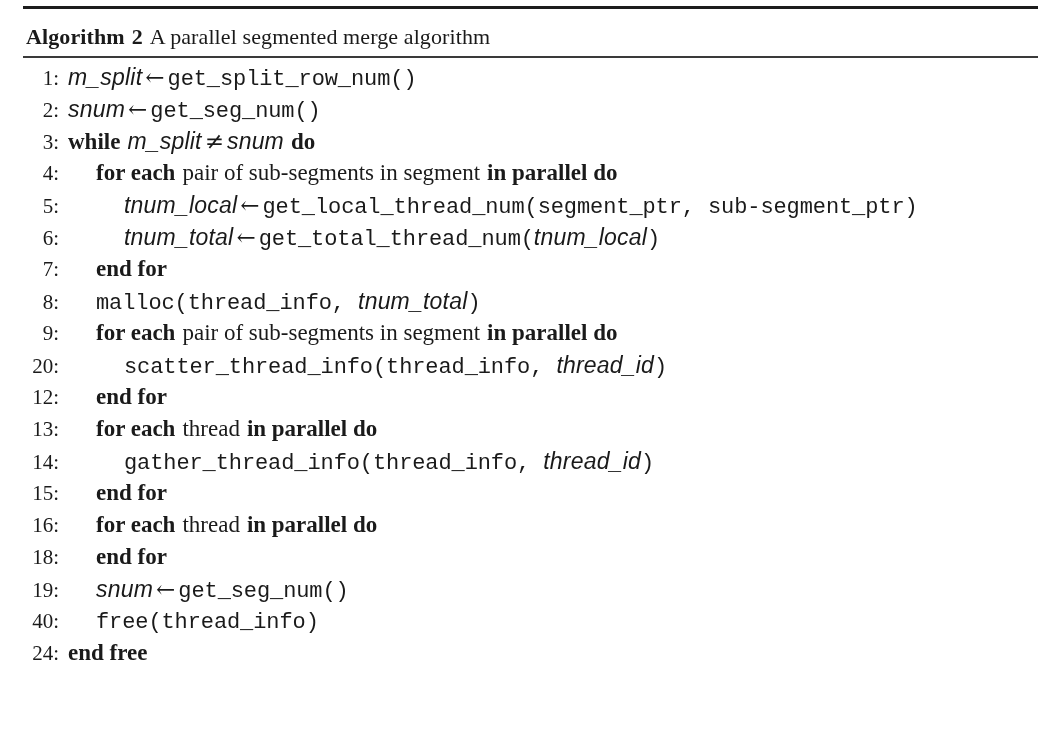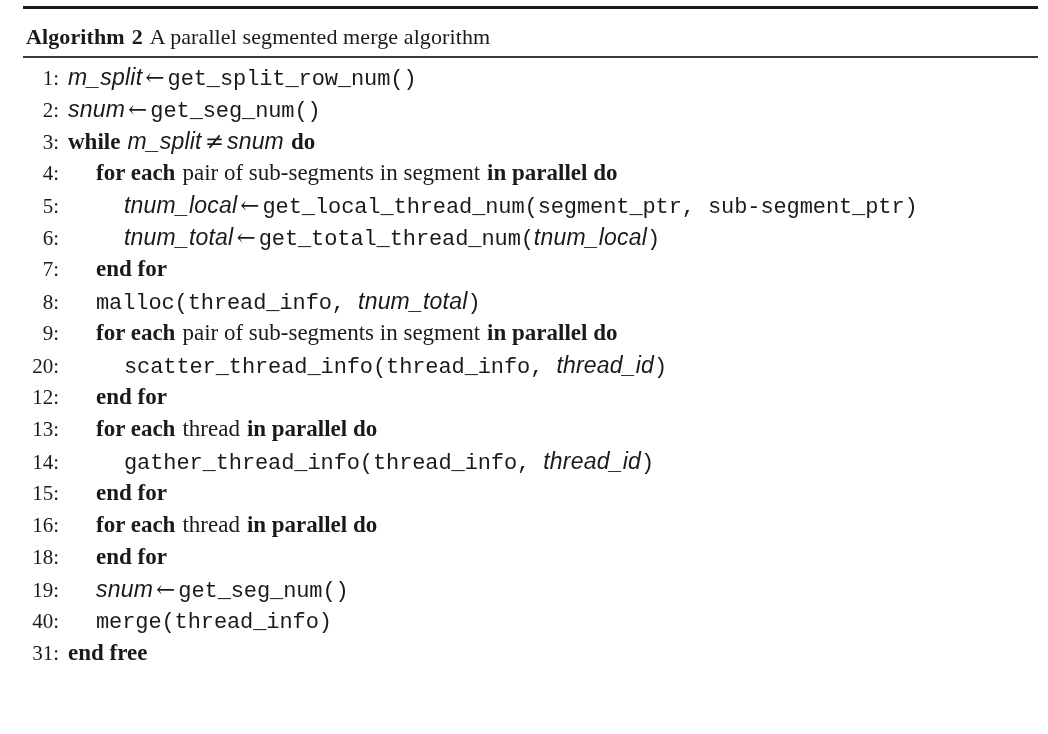--- a/index.html
+++ b/index.html
@@ -186,21 +186,21 @@
       <div class="algo-line">
         <span class="line-no">18</span>
         <span class="line-body ind-1"><span class="kw">end for</span></span>
       </div>
       <div class="algo-line">
         <span class="line-no">19</span>
         <span class="line-body ind-1"><span class="var">snum</span><span class="op">←</span><span class="fn">get_seg_num()</span></span>
       </div>
       <div class="algo-line">
         <span class="line-no">40</span>
-        <span class="line-body ind-1"><span class="fn">merge(thread_info)</span></span>
-      </div>
-      <div class="algo-line">
-        <span class="line-no">31</span>
+        <span class="line-body ind-1"><span class="fn">free(thread_info)</span></span>
+      </div>
+      <div class="algo-line">
+        <span class="line-no">24</span>
         <span class="line-body ind-0"><span class="kw">end free</span></span>
       </div>
     </div>
 
 </div>
 
 </body></html>

